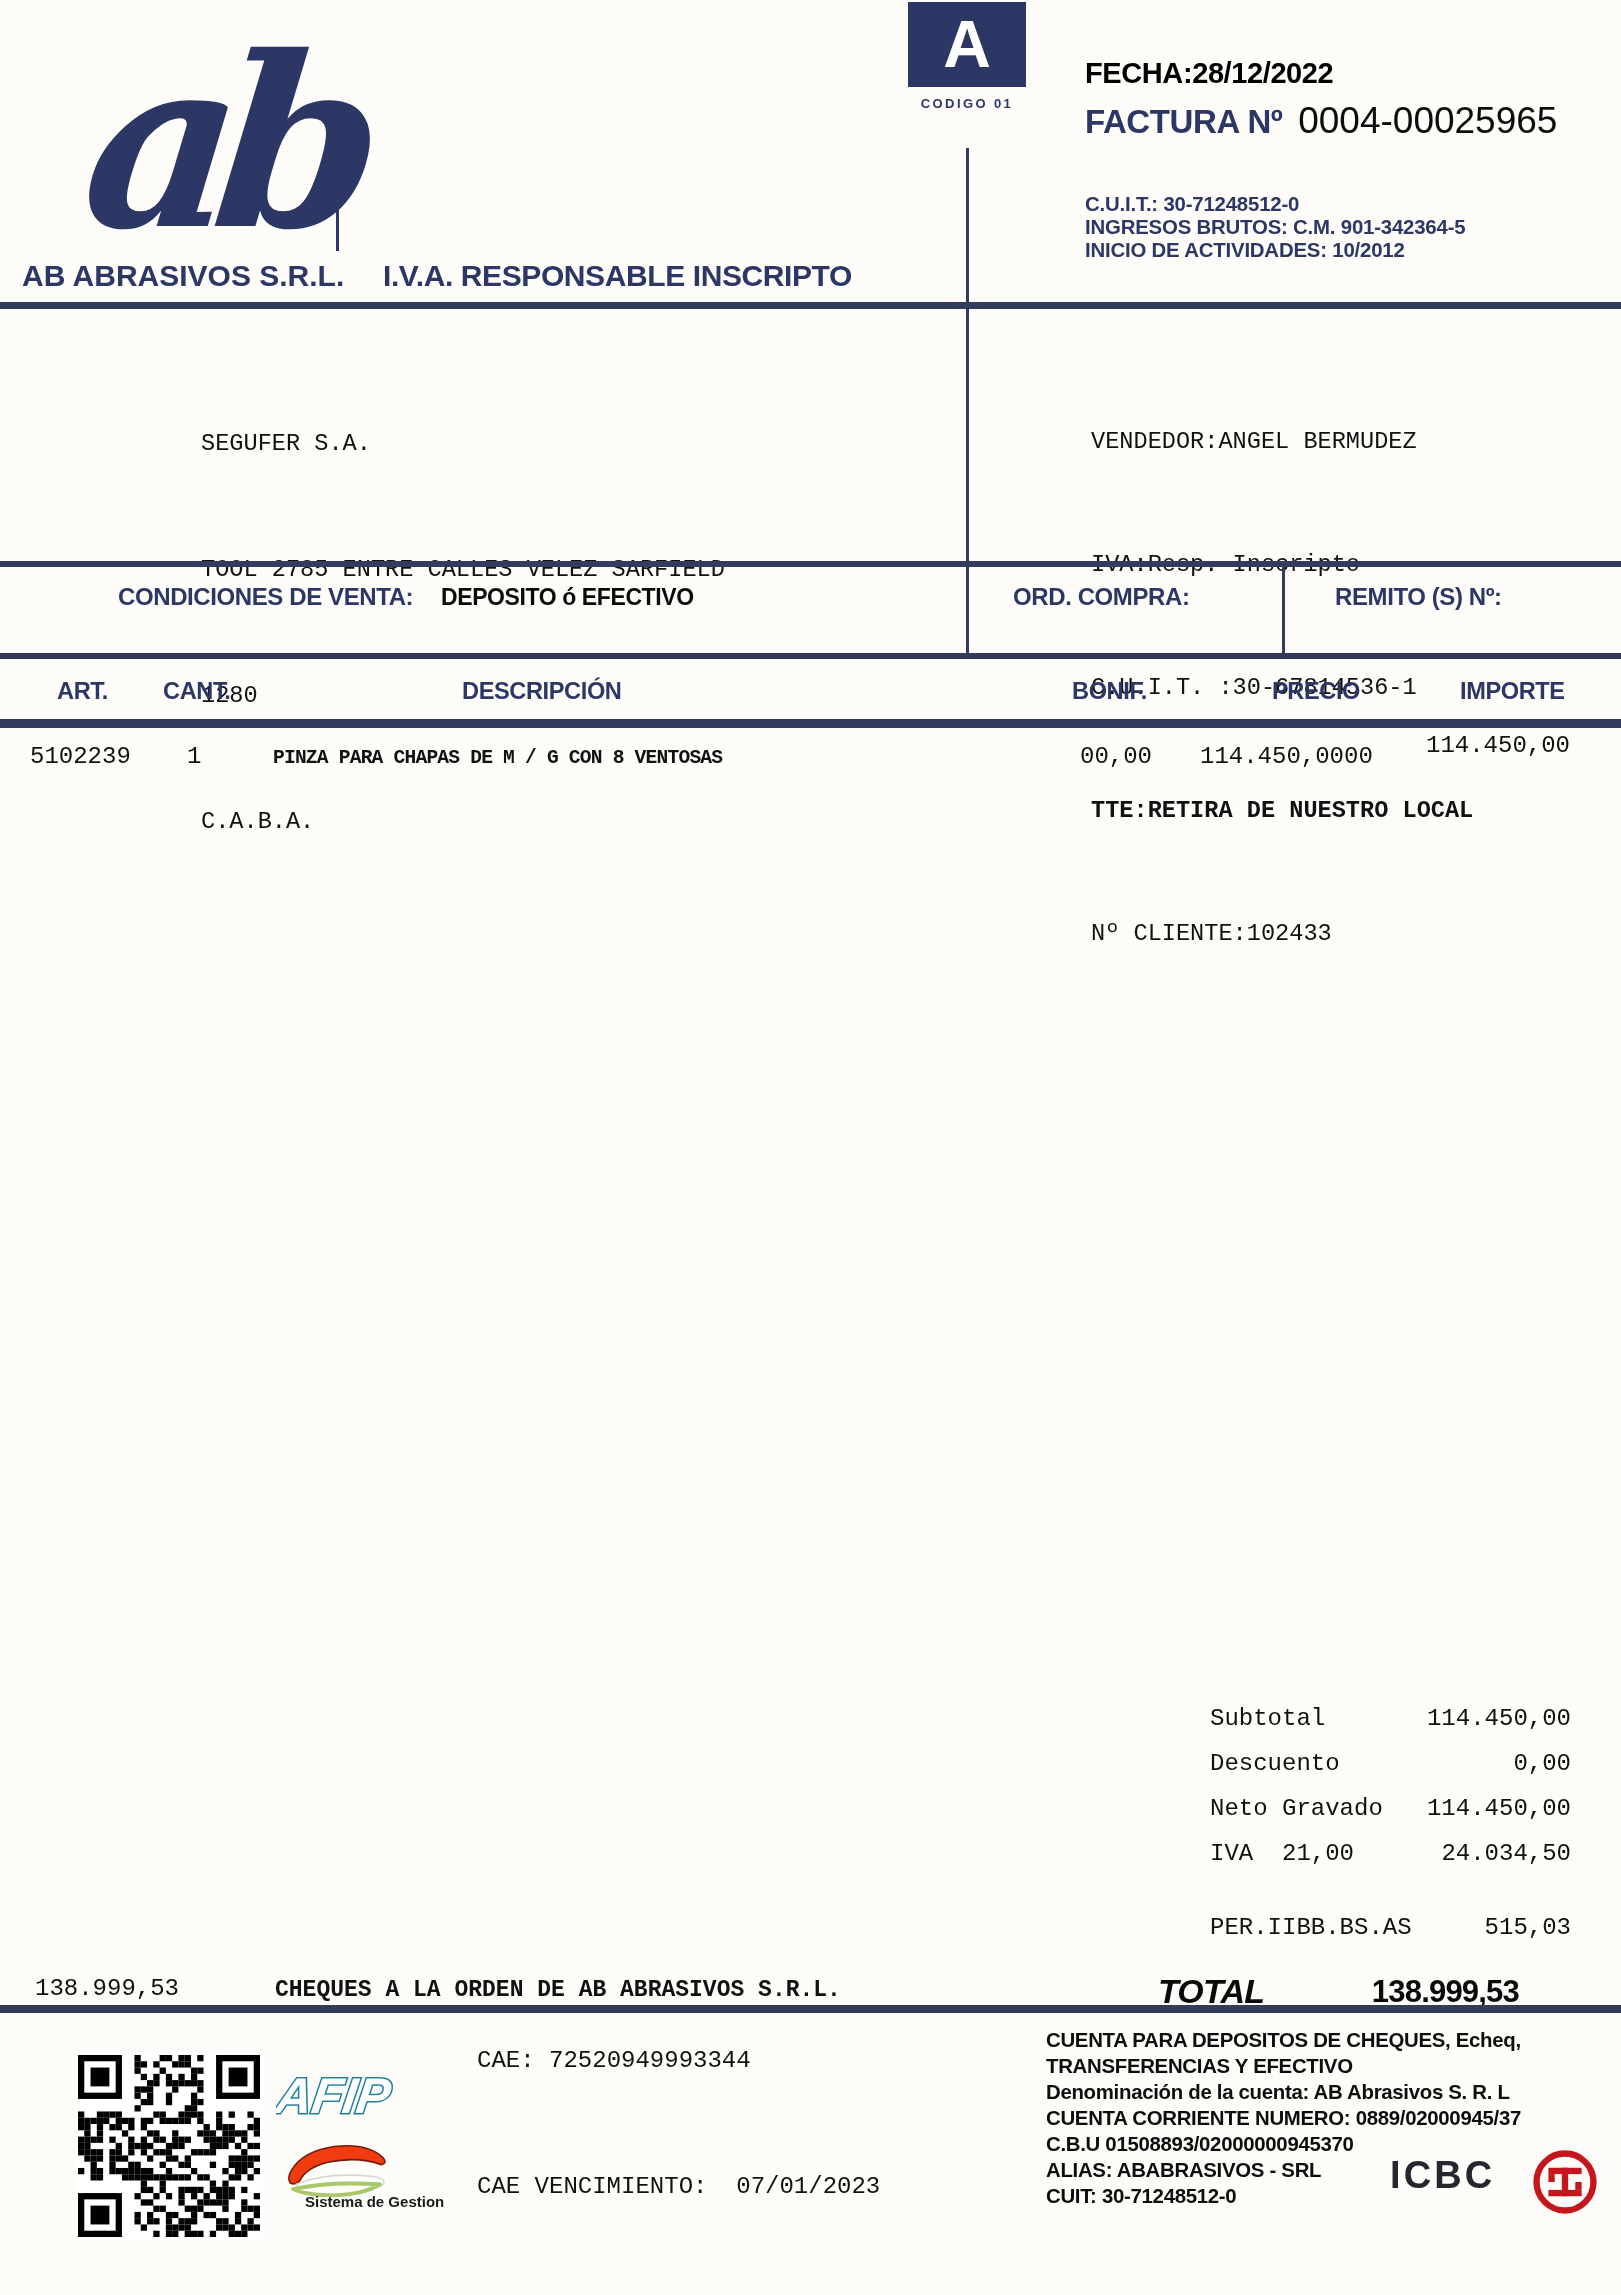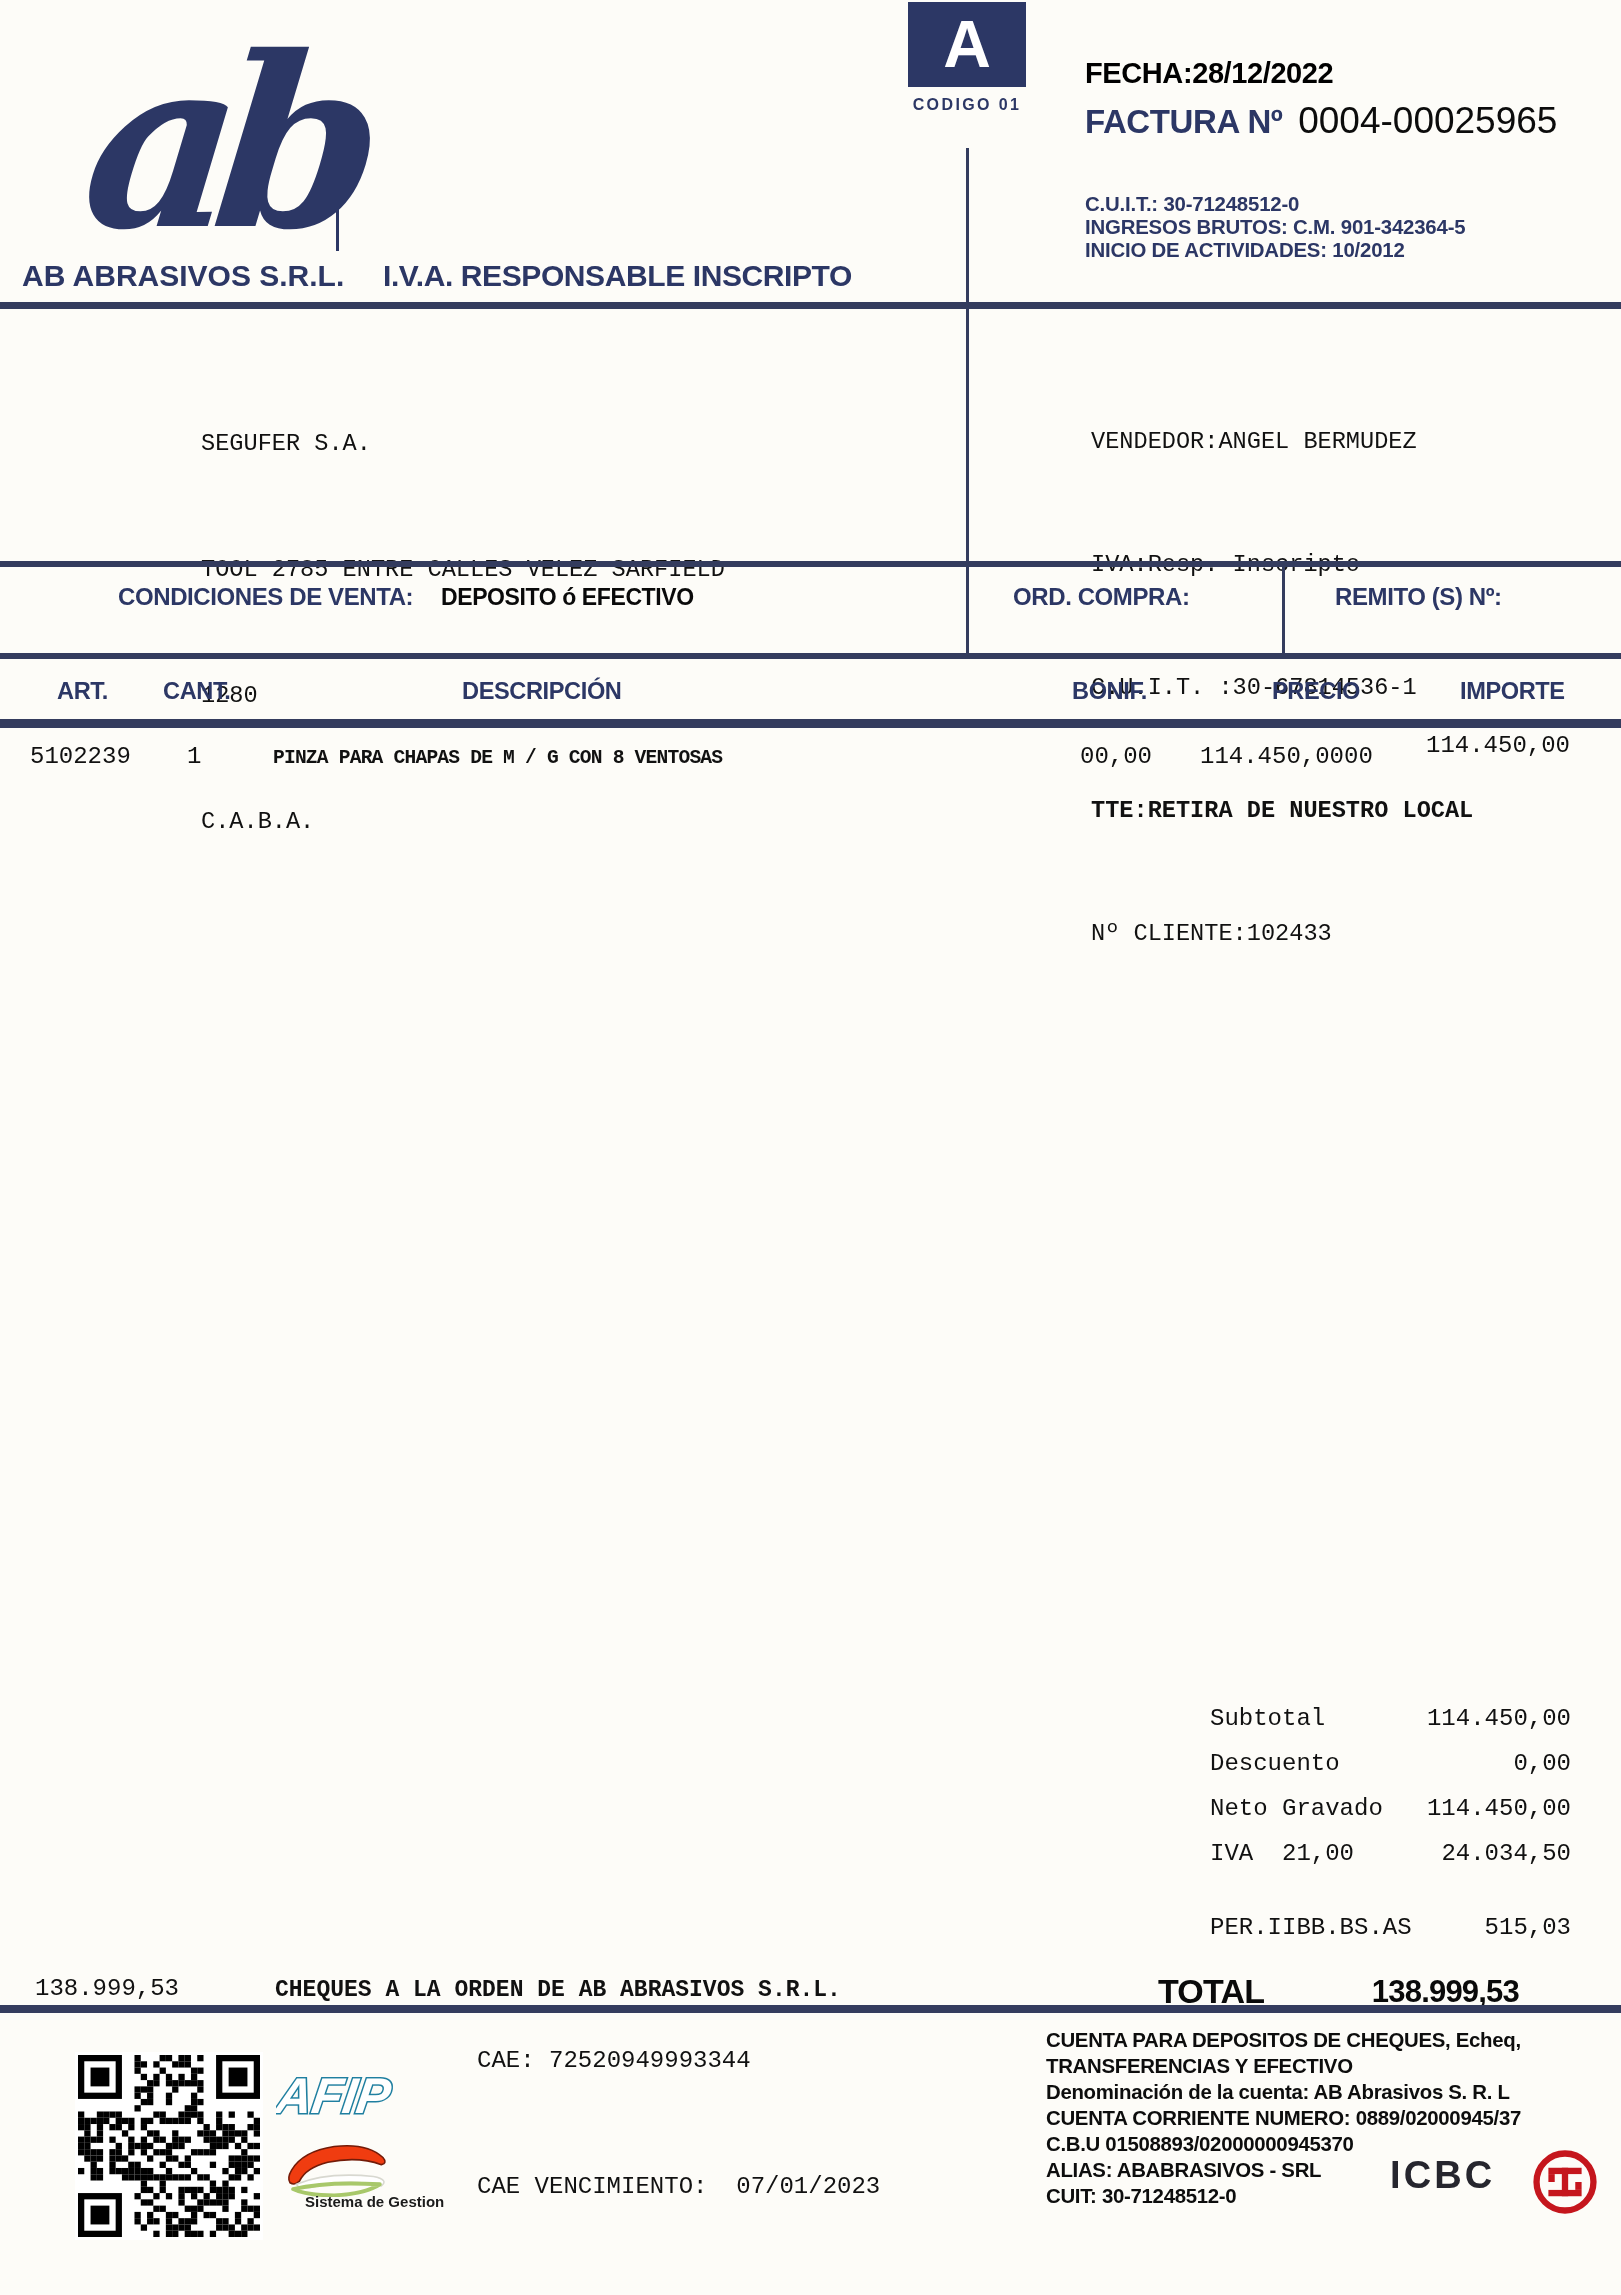--- a/index.html
+++ b/index.html
@@ -26,21 +26,21 @@
     color:#2c3765;
     transform:skewX(-6deg);
   }
   .company-name{left:22px;top:259px;font-size:30px;font-weight:bold;letter-spacing:0px;}
   .logo-divider{left:336px;top:124px;width:3.1px;height:127px;background:#2c3765;}
   .addr{left:383px;top:116px;font-size:19px;font-weight:bold;line-height:33px;letter-spacing:-0.2px;}
   .iva-status{left:383px;top:259px;font-size:30px;font-weight:bold;letter-spacing:-0.4px;}
   .a-box{left:908px;top:1.6px;width:118px;height:85px;background:#2c3765;
          display:flex;align-items:center;justify-content:center;}
   .a-box span{color:#fff;font-size:66px;font-weight:bold;line-height:1;}
-  .codigo{left:908px;top:96px;width:118px;text-align:center;font-size:16px;font-weight:bold;letter-spacing:2.4px;}
+  .codigo{left:908px;top:96px;width:118px;text-align:center;font-size:13px;font-weight:bold;letter-spacing:2.4px;}
   .vline-main{left:966px;top:148px;width:3.1px;height:506px;background:#343c5e;}
   .fecha-line{left:1085px;top:57px;font-size:29px;font-weight:bold;color:#000;letter-spacing:-0.4px;}
   .factura-line{left:1085px;top:100px;}
   .factura-label{font-size:33px;font-weight:bold;color:#2c3765;letter-spacing:-0.4px;}
   .factura-num{font-size:37px;font-weight:normal;color:#0c0c0c;margin-left:15.7px;letter-spacing:0px;}
   .fiscal-block{left:1085px;top:193px;font-size:20.4px;font-weight:bold;line-height:23px;letter-spacing:-0.2px;}
   .rule-top{left:0;top:302px;width:1622px;height:7px;}
   
   .cust{font-size:23.6px;line-height:42px;}
   .cust-left{left:201px;top:339px;}
@@ -53,21 +53,21 @@
   .cond-label{font-size:24px;font-weight:bold;letter-spacing:-0.4px;}
   
   .th{font-size:23.6px;font-weight:bold;letter-spacing:-0.4px;top:678px;}
   .rule-head{left:0;top:719px;width:1622px;height:9.4px;}
   .cell{top:743px;font-size:24px;}
   .desc-cell{top:747px;font-size:19.6px;font-weight:bold;letter-spacing:-0.8px;}
   
   .tot-row{left:1210px;width:361px;height:31px;}
   .tot-row .lab{position:absolute;left:0;top:0;font-size:24px;}
   .tot-row .val{position:absolute;right:0;top:0;font-size:24px;}
-  .total-label{left:1158px;top:1972px;font-size:34px;font-weight:bold;color:#0a0a0a;letter-spacing:-0.8px;}
+  .total-label{left:1158px;top:1972px;font-size:34px;font-weight:bold;color:#0a0a0a;letter-spacing:-0.8px;font-style:italic;}
   .total-value{left:1158px;top:1974px;width:361px;text-align:right;font-size:31px;font-weight:bold;color:#0a0a0a;letter-spacing:-0.8px;}
   .pay-amount{left:35px;top:1975px;font-size:24px;}
   .pay-text{left:275px;top:1977px;font-size:23px;font-weight:bold;}
   .rule-bottom{left:0;top:2005px;width:1622px;height:7.9px;}
   
   .qr{left:75px;top:2052px;width:188px;height:188px;background:#fff;}
   .afip-logo{left:276px;top:2065px;}
   .afip-hat{left:279px;top:2137px;}
   .afip-tagline{left:305px;top:2193px;font-size:15px;font-weight:bold;color:#1b1b1b;}
   .cae-line{left:477px;top:2047px;font-size:24px;}

